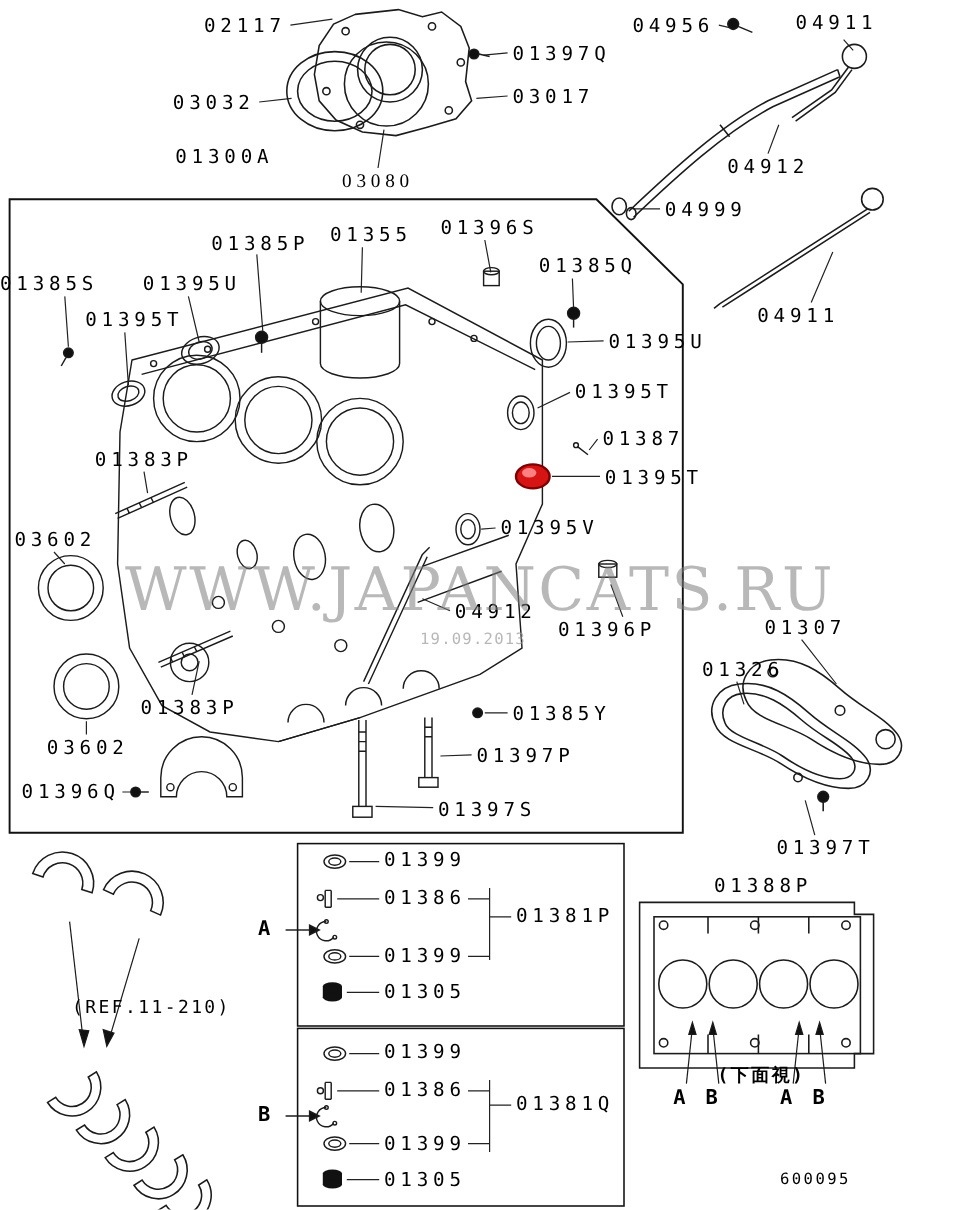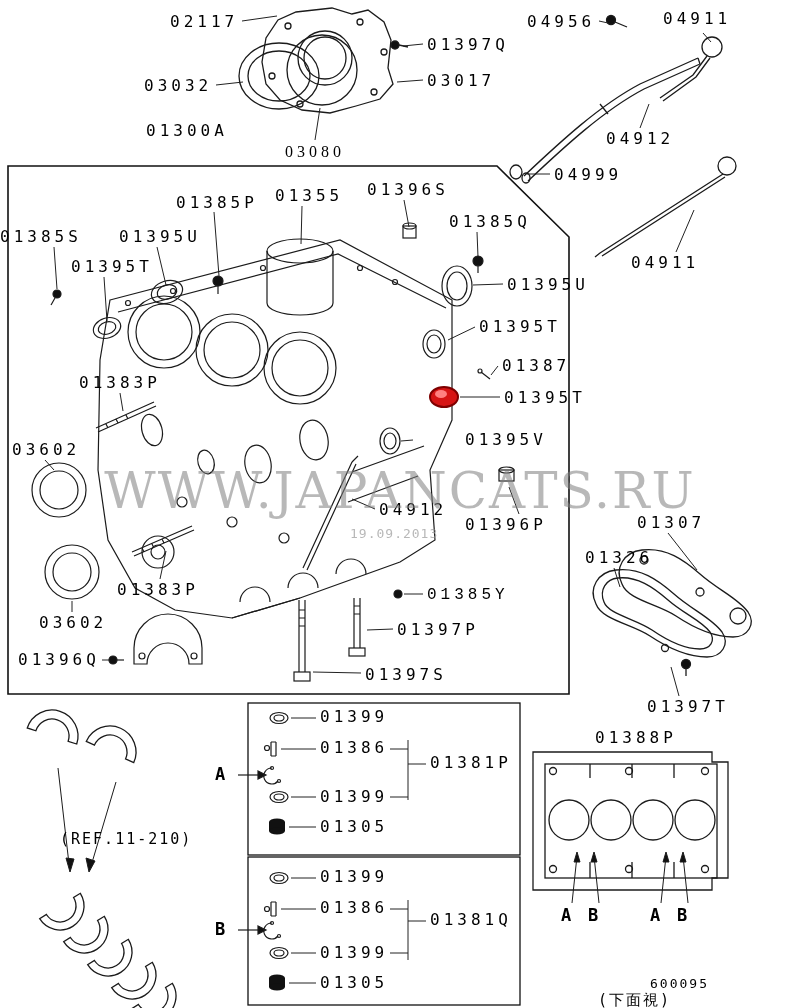--- a/index.html
+++ b/index.html
@@ -354,27 +354,27 @@
       <span class="lbl part" style="left: 0; top: 228px;">01385S</span>
       <span class="lbl part" style="left: 119px; top: 228px;">01395U</span>
       <span class="lbl part" style="left: 71px; top: 258px;">01395T</span>
       <span class="lbl part" style="left: 631px; top: 254px;">04911</span>
       <span class="lbl part" style="left: 507px; top: 276px;">01395U</span>
       <span class="lbl part" style="left: 479px; top: 318px;">01395T</span>
       <span class="lbl part" style="left: 502px; top: 357px;">01387</span>
       <span class="lbl part" style="left: 504px; top: 389px;">01395T</span>
       <span class="lbl part" style="left: 79px; top: 374px;">01383P</span>
       <span class="lbl part" style="left: 12px; top: 441px;">03602</span>
-      <span class="lbl part" style="left: 417px; top: 431px; margin-left: 48px;">01395V</span>
+      <span class="lbl part" style="left: 417px; top: 431px;">01395V</span>
       <span class="lbl part" style="left: 379px; top: 501px;">04912</span>
       <span class="lbl part" style="left: 465px; top: 516px;">01396P</span>
       <span class="lbl part" style="left: 637px; top: 514px;">01307</span>
       <span class="lbl part" style="left: 585px; top: 549px;">01326</span>
       <span class="lbl part" style="left: 117px; top: 581px;">01383P</span>
-      <span class="lbl part" style="left: 427px; top: 586px; font-family: Liberation Mono, monospace;">01385Y</span>
+      <span class="lbl part" style="left: 427px; top: 586px;">01385Y</span>
       <span class="lbl part" style="left: 39px; top: 614px;">03602</span>
       <span class="lbl part" style="left: 397px; top: 621px;">01397P</span>
       <span class="lbl part" style="left: 18px; top: 651px;">01396Q</span>
       <span class="lbl part" style="left: 365px; top: 666px;">01397S</span>
       <span class="lbl part" style="left: 647px; top: 698px;">01397T</span>
       <span class="lbl part" style="left: 595px; top: 729px;">01388P</span>
       <span class="lbl part" style="left: 320px; top: 708px;">01399</span>
       <span class="lbl part" style="left: 320px; top: 739px;">01386</span>
       <span class="lbl part" style="left: 430px; top: 754px; text-align: center;">01381P</span>
       <span class="lbl part" style="left: 320px; top: 788px;">01399</span>
@@ -384,19 +384,19 @@
       <span class="lbl part" style="left: 320px; top: 868px;">01399</span>
       <span class="lbl part" style="left: 320px; top: 899px;">01386</span>
       <span class="lbl part" style="left: 430px; top: 911px; text-align: center;">01381Q</span>
       <span class="lbl part" style="left: 320px; top: 944px;">01399</span>
       <span class="lbl part" style="left: 320px; top: 974px;">01305</span>
       <span class="lbl letter" style="left: 215px; top: 920px;">B</span>
       <span class="lbl letter" style="left: 561px; top: 906px;">A</span>
       <span class="lbl letter" style="left: 588px; top: 906px;">B</span>
       <span class="lbl letter" style="left: 650px; top: 906px;">A</span>
       <span class="lbl letter" style="left: 677px; top: 906px;">B</span>
-      <span class="lbl caption" style="left: 598px; top: 992px;">(下面視)</span>
+      <span class="lbl caption" style="left: 598px; top: 888px; font-weight: bold;">(下面視)</span>
       <span class="lbl code" style="left: 650px; top: 977px;">600095</span>
     </div>
 
   <div id="watermark">WWW.JAPANCATS.RU</div>
   <div id="wmdate">19.09.2013</div>
 </div>
 
 </body></html>

